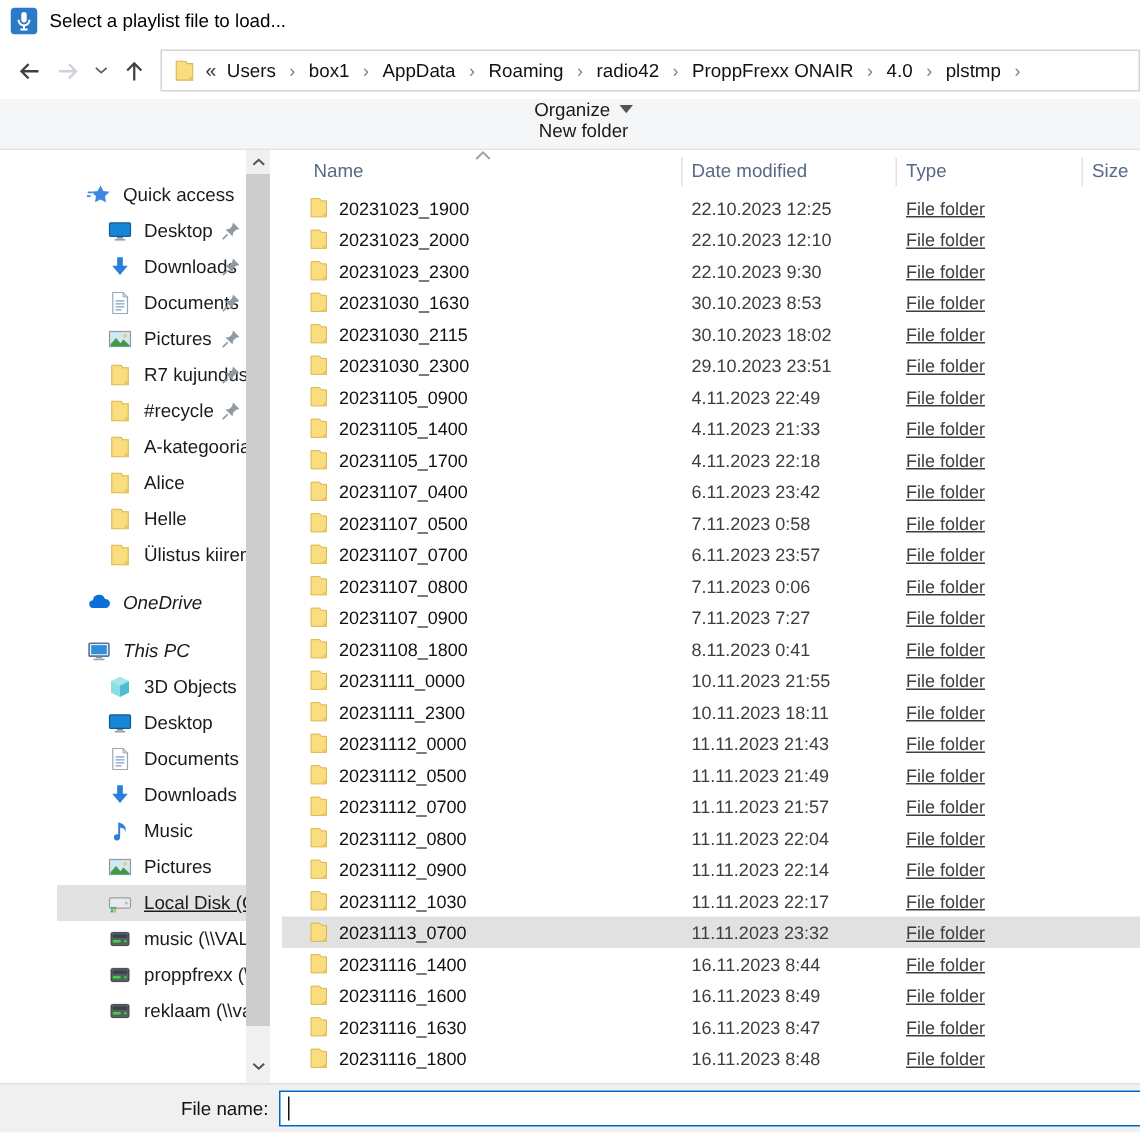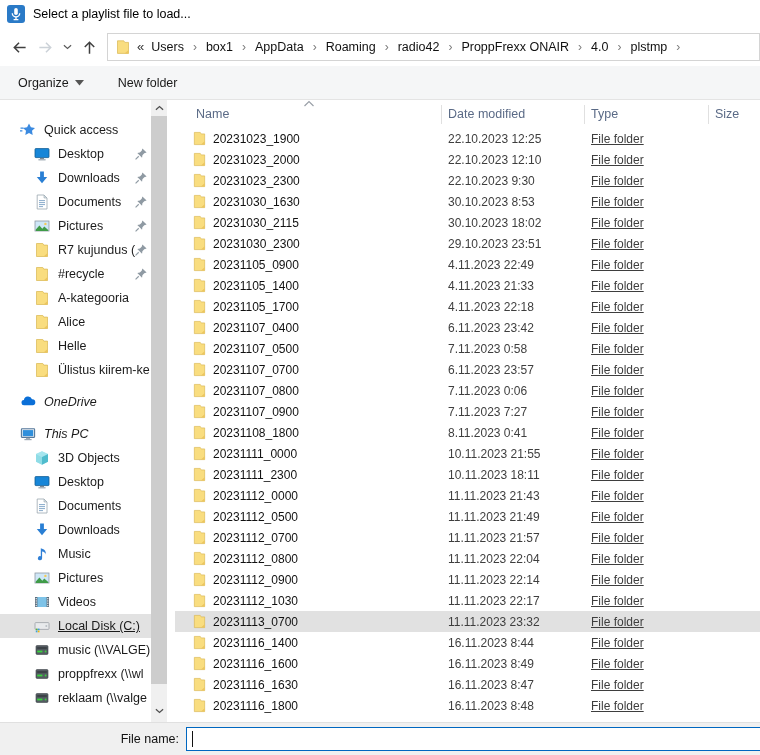--- a/index.html
+++ b/index.html
@@ -22,30 +22,30 @@
   .nav-btn.small { width:18px; }
   .addrbar { flex:1; height:28px; border:1px solid #d4d4d4; background:#fff;
              display:flex; align-items:center; padding-left:7px; margin-left:5px; overflow:hidden; white-space:nowrap; }
   .addr-folder { width:16px; height:16px; margin-right:6px; flex:none; }
   .overflow-glyph { font-size:13px; color:#333; padding:0 4px 2px 0; }
   .crumb { padding:0 3px; color:#111; font-size:12.5px; }
   .crumb-sep { color:#7c7c7c; padding:0 6px; font-size:12px; }
 
   
   .toolbar { height:34px; background:#f5f6f7; border-bottom:1px solid #e4e4e4;
-             display:flex; align-items:center; padding-left:18px; }
+             display:flex; align-items:center; padding-left:18px;flex-direction:column; }
   .tool-btn { display:flex; align-items:center; gap:6px; color:#1a1a1a; font-size:12.5px; }
   .tool-gap { width:34px; }
   .caret-down { width:9px; height:6px; }
 
   
   .main { display:flex; height:622px; background:#fff; }
 
   
-  .sidebar { width:151px; flex:none; padding-top:18px; overflow:hidden; }
+  .sidebar { width:164px; flex:none; padding-top:18px; overflow:hidden;padding-left:38px; }
   .side-item { height:24px; display:flex; align-items:center; position:relative; padding-left:20px; }
   .side-item.lvl1 { padding-left:34px; }
   .side-item.gap-before { margin-top:8px;font-style:italic; }
   .side-item.selected { background:#e2e2e2;text-decoration:underline; }
   .sicon { width:16px; height:16px; margin-right:8px; flex:none; }
   .slabel { white-space:nowrap; overflow:hidden; flex:1; font-size:12.5px; }
   .pin { position:absolute; right:3px; top:5px; width:14px; height:14px; }
 
   
   .side-scroll { width:16px; flex:none; background:#f0f0f0; position:relative; }
@@ -372,40 +372,20 @@
     <span class="sicon">
           <svg viewBox="0 0 16 16">
             <rect x="1" y="3" width="14" height="10" fill="#cfe7f7" stroke="#8e9aa4" stroke-width="0.8"></rect>
             <path d="M1.8 11.4l3.6-4 2.9 3.4 2-2.4 3.9 3.6v.9H1.8z" fill="#3f9b47"></path>
             <circle cx="11.4" cy="5.9" r="1.2" fill="#f5c957"></circle>
           </svg>
         </span>
     <span class="slabel">Pictures</span>
 
   </div>
-      <div class="side-item lvl1">
-    <span class="sicon">
-          <svg viewBox="0 0 16 16">
-            <rect x="1" y="3" width="14" height="10" fill="#5a6b7a"></rect>
-            <rect x="3.4" y="3" width="9.2" height="10" fill="#7ec3e8"></rect>
-            <g fill="#fff">
-              <rect x="1.7" y="4" width="1" height="1.3"></rect>
-              <rect x="1.7" y="6.3" width="1" height="1.3"></rect>
-              <rect x="1.7" y="8.6" width="1" height="1.3"></rect>
-              <rect x="1.7" y="10.9" width="1" height="1.3"></rect>
-              <rect x="13.3" y="4" width="1" height="1.3"></rect>
-              <rect x="13.3" y="6.3" width="1" height="1.3"></rect>
-              <rect x="13.3" y="8.6" width="1" height="1.3"></rect>
-              <rect x="13.3" y="10.9" width="1" height="1.3"></rect>
-            </g>
-          </svg>
-        </span>
-    <span class="slabel">Videos</span>
-
-  </div>
       <div class="side-item lvl1 selected">
     <span class="sicon">
           <svg viewBox="0 0 16 16">
             <rect x="1" y="4.6" width="14" height="6.8" rx="0.8" fill="#e8eaec" stroke="#9aa0a6" stroke-width="0.8"></rect>
             <circle cx="12.3" cy="8" r="1" fill="#b9bec3"></circle>
             <g>
               <rect x="1.8" y="10.6" width="1.7" height="1.7" fill="#5ab033"></rect>
               <rect x="3.8" y="10.6" width="1.7" height="1.7" fill="#3ba1dd"></rect>
               <rect x="1.8" y="12.6" width="1.7" height="1.7" fill="#3ba1dd"></rect>
               <rect x="3.8" y="12.6" width="1.7" height="1.7" fill="#f2b705"></rect>

